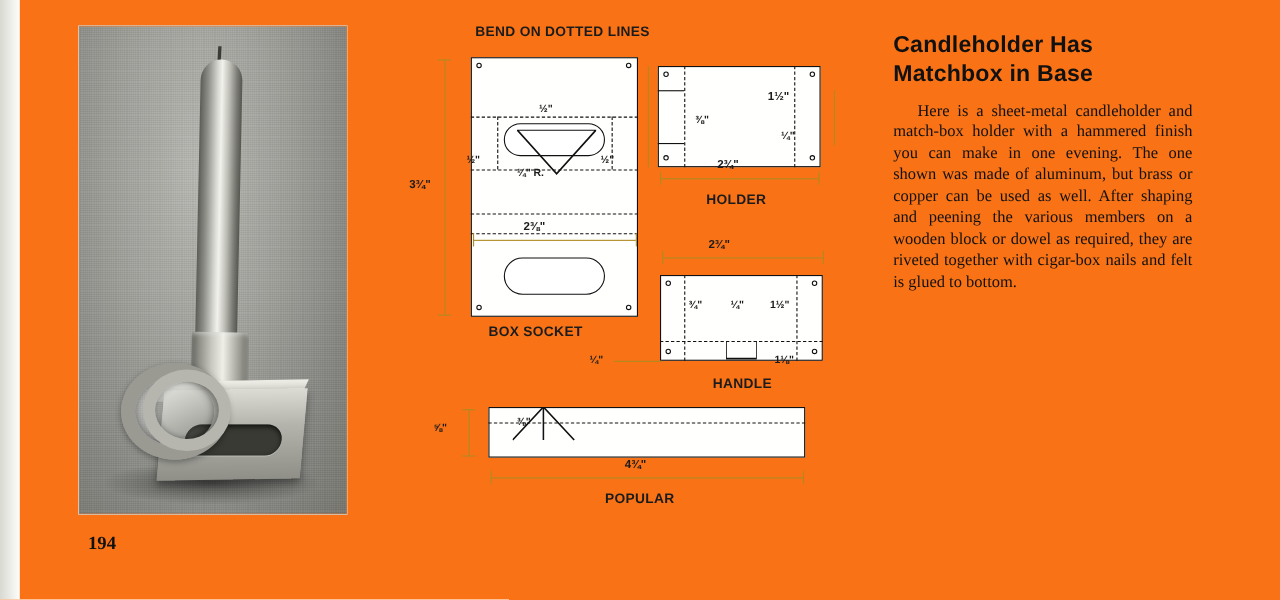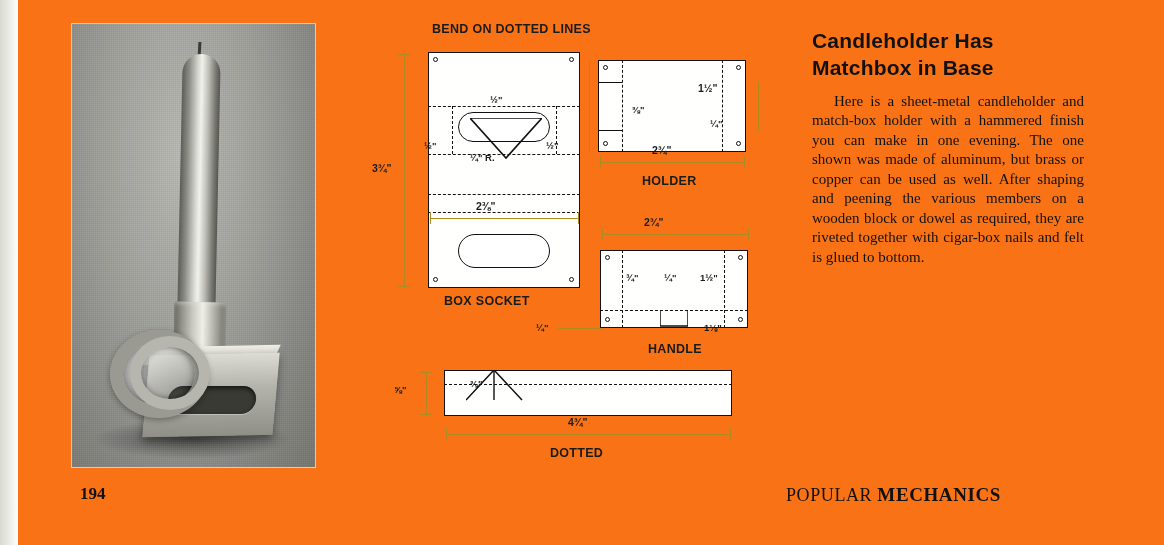--- a/index.html
+++ b/index.html
@@ -390,30 +390,26 @@
     <div class="gold-v" style="left:86px; top:406px; height:12px;"></div>
     <div class="gold-v" style="left:370px; top:406px; height:12px;"></div>
     <div class="gold-v" style="left:66px; top:350px; height:42px;"></div>
     <div class="gold-h" style="left:60px; top:350px; width:12px;"></div>
     <div class="gold-h" style="left:60px; top:392px; width:12px;"></div>
 
     <div class="dim-label small" style="left:34px; top:362px;">⅝"</div>
     <div class="dim-label small" style="left:110px; top:356px;">⅜"</div>
     <div class="dim-label" style="left:208px; top:394px;">4¾"</div>
 
-    <div class="plate-title" style="left:190px; top:424px;">DOTTED</div>
+    <div class="plate-title" style="left:190px; top:424px;">POPULAR</div>
   </div>
 
   <div class="text-col">
     <h1 class="headline">
       <span>Candleholder Has</span><br>
       <span>Matchbox in Base</span>
     </h1>
     <p class="body-copy">Here is a sheet-metal candleholder and match-box holder with a hammered finish you can make in one evening. The one shown was made of aluminum, but brass or copper can be used as well. After shaping and peening the various members on a wooden block or dowel as required, they are riveted together with cigar-box nails and felt is glued to bottom.</p>
   </div>
 
   <div class="folio">194</div>
-  <div class="magazine">
-    <span>POPULAR</span>
-    <b>MECHANICS</b>
-  </div>
 
 </div>
 
 </body></html>

